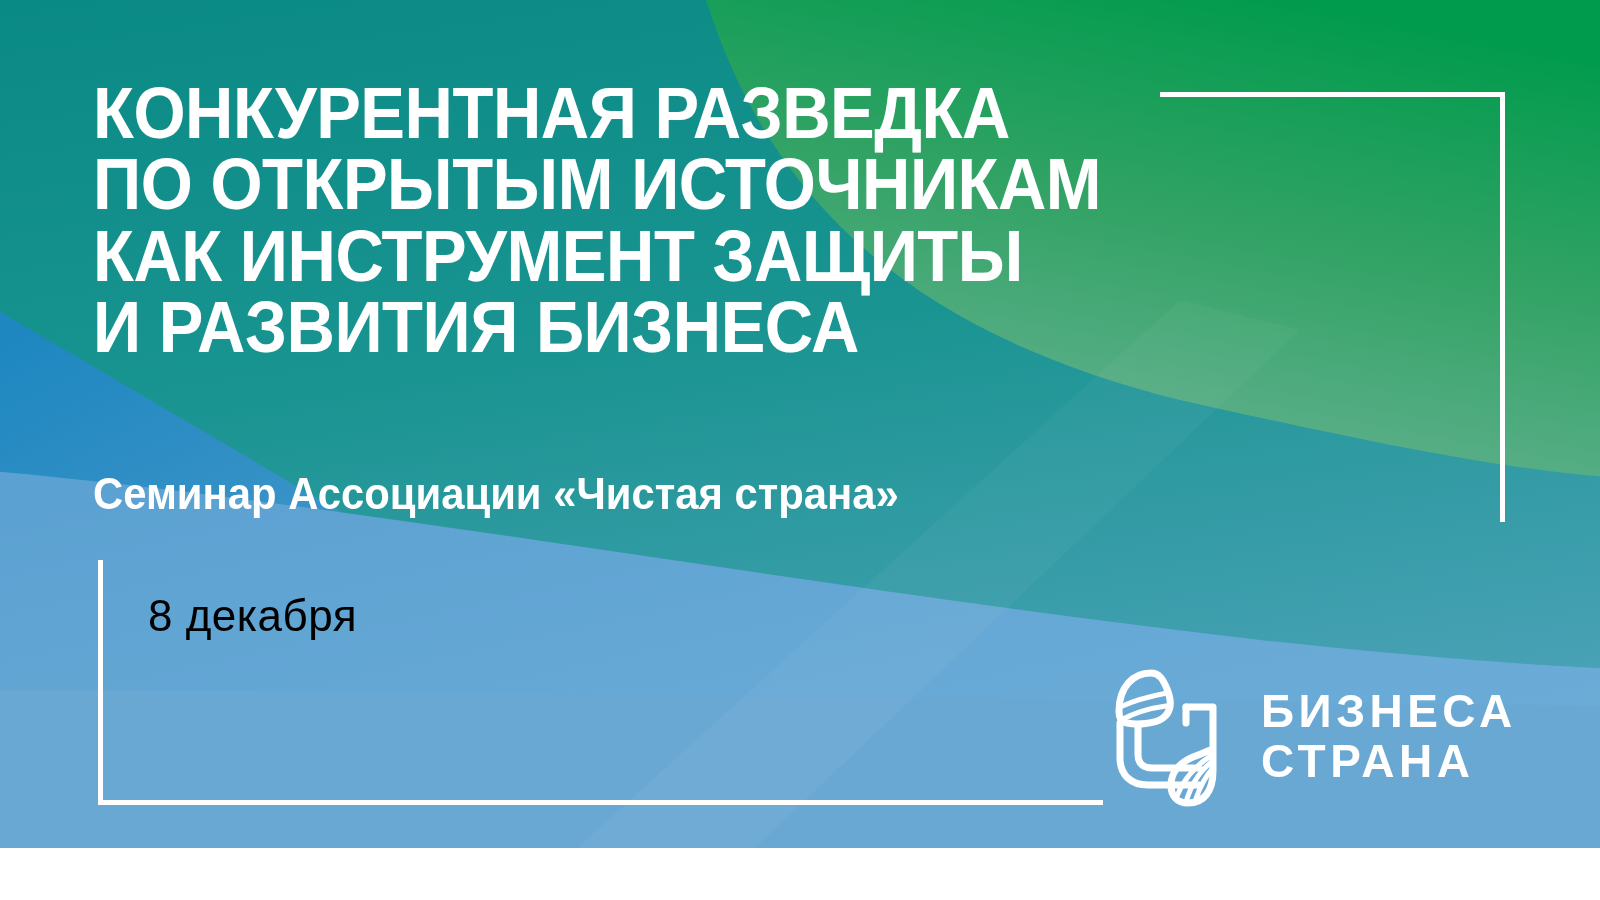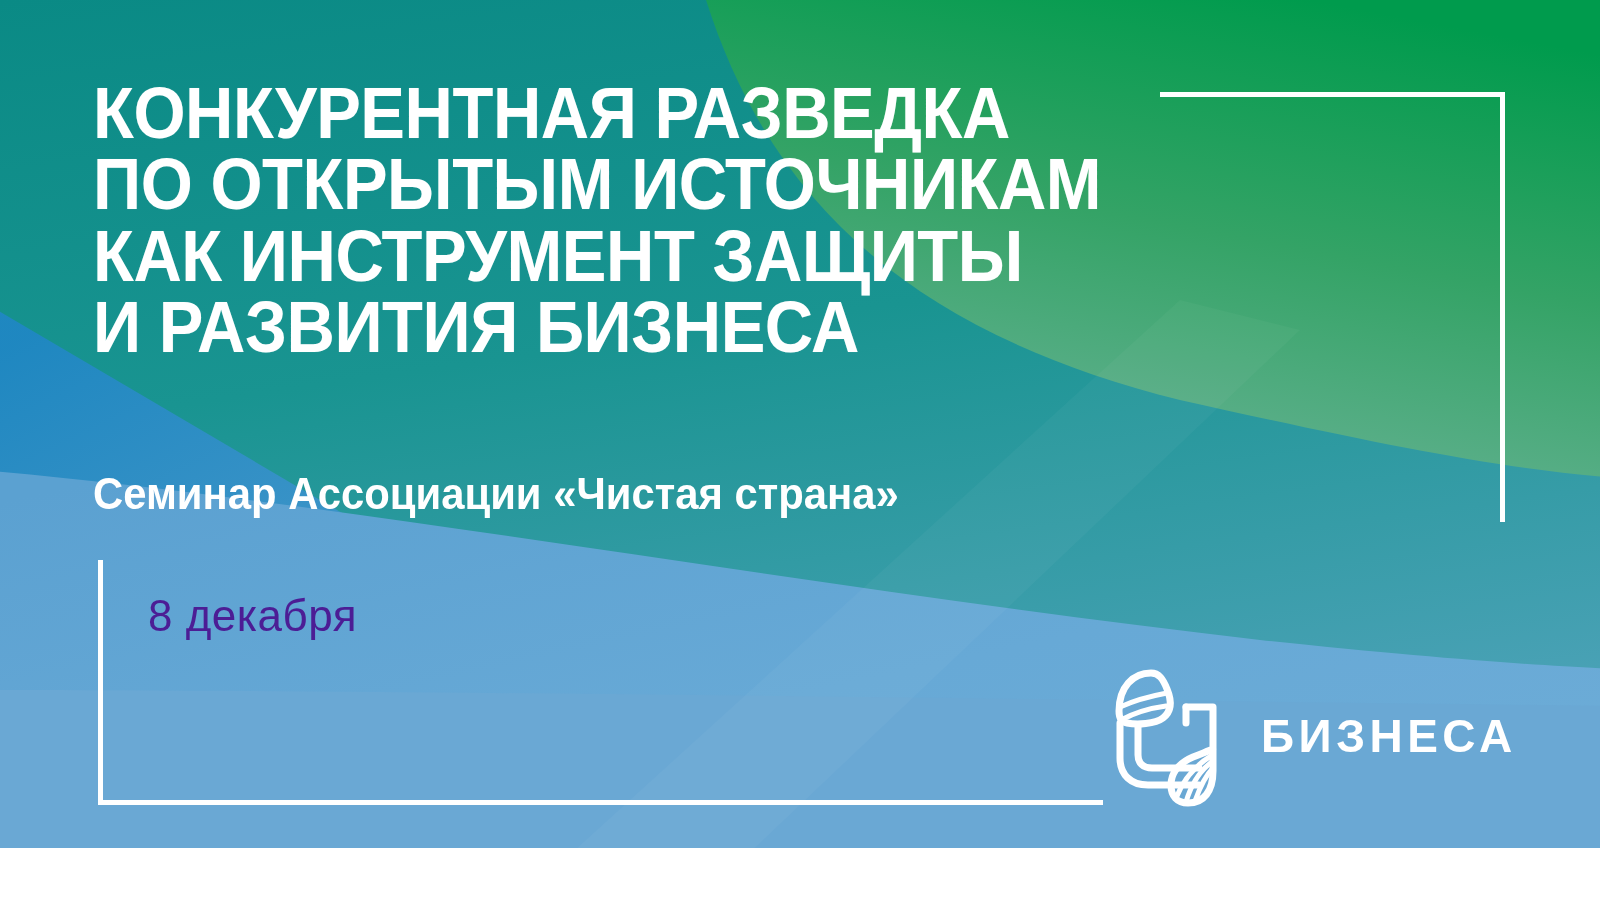--- a/index.html
+++ b/index.html
@@ -49,21 +49,21 @@
     font-weight:700;
     line-height:1;
     white-space:nowrap;
     transform:scaleX(0.95);
     transform-origin:left center;
   }
 
   
   #date-block{
     position:absolute;left:148px;top:585px;
-    color:#4c1d95;
+    color:#000000;
     font-size:44px;
     line-height:1.42;
     font-weight:300;
     letter-spacing:0.5px;
   }
   #date-block div{font-weight:300;}
 
   
   #logo{
     position:absolute;left:1093px;top:663px;
@@ -162,16 +162,17 @@
                C 110 90, 118 87, 120 86"></path>
 
       <path d="M 84 133 C 90 118, 100 104, 118 93" stroke-width="5"></path>
       <path d="M 93 139 C 98 122, 106 108, 120 98" stroke-width="5"></path>
       <path d="M 102 138 C 107 124, 113 112, 120 105" stroke-width="5"></path>
       <path d="M 93 44 L 93 60" stroke-width="7"></path>
     </svg>
 
     <div id="logo-wordmark">
       <span>БИЗНЕСА</span>
+      <span>СТРАНА</span>
     </div>
   </div>
 
 </div>
 
 </body></html>

